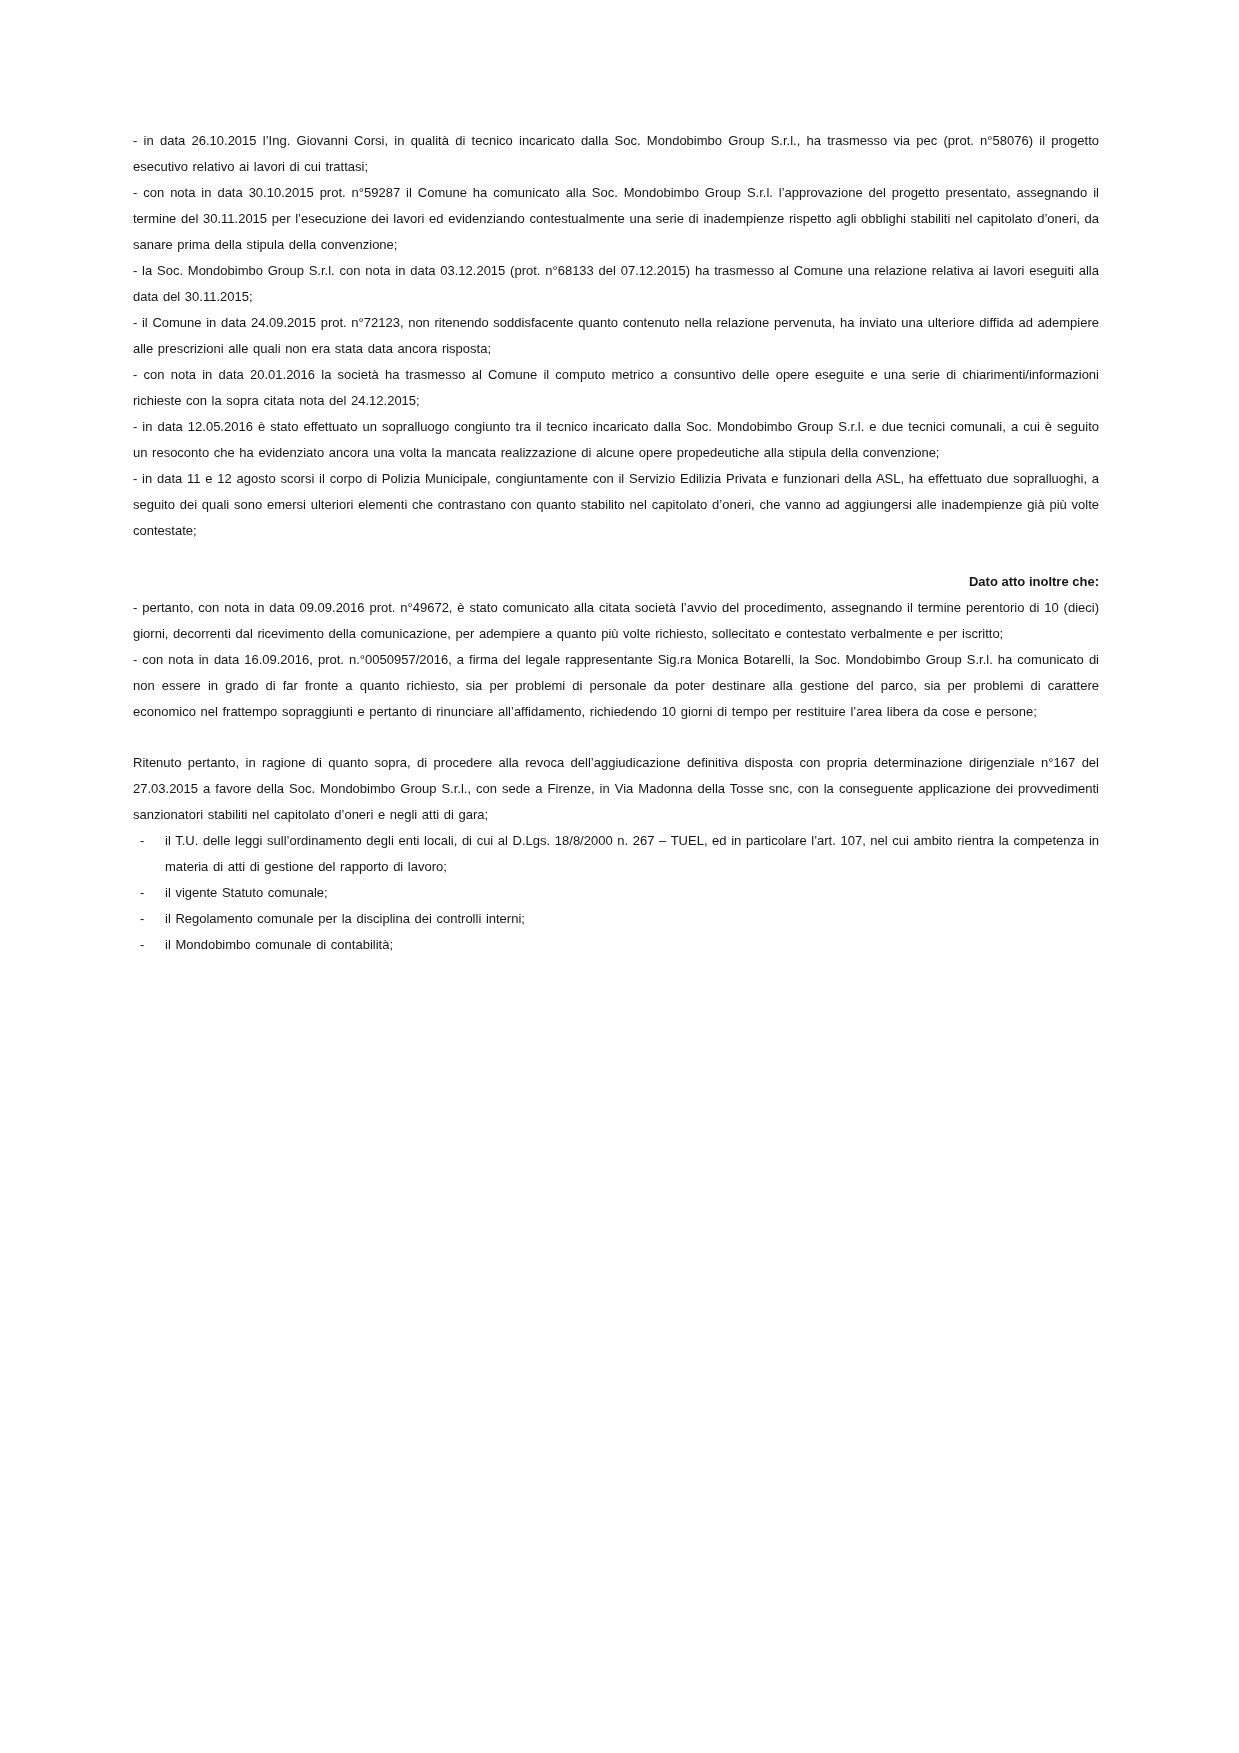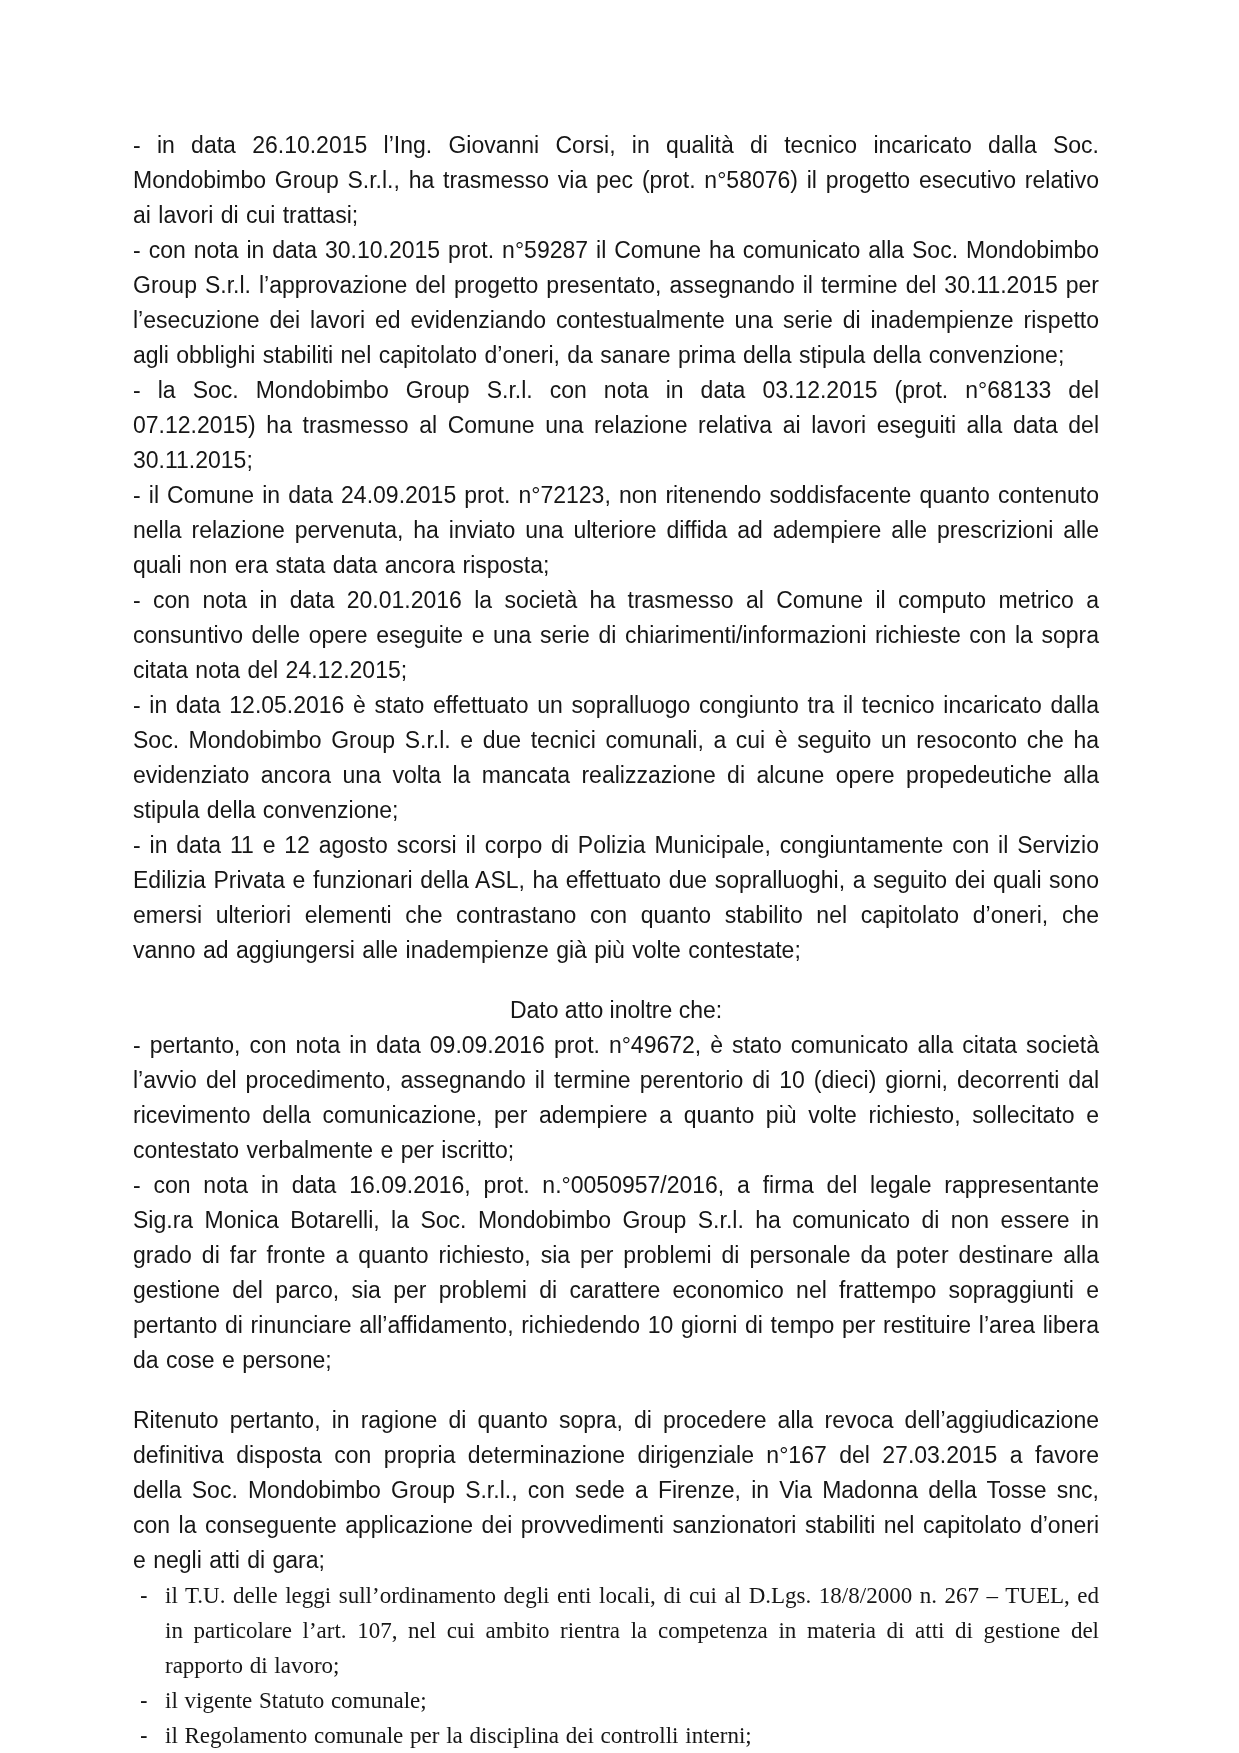--- a/index.html
+++ b/index.html
@@ -10,36 +10,36 @@
   }
   .page {
     position: relative;
     width: 1239px;
     height: 1753px;
     box-sizing: border-box;
     margin: 0 auto;
     background: #ffffff;
     padding: 128px 140px 40px 133px;
     font-family: "Liberation Sans", "DejaVu Sans", sans-serif;
-    font-size: 23px;
-    line-height: 35px;
+    font-size: 13px;
+    line-height: 26px;
     color: #161616;
     text-align: justify;
     overflow: hidden;
   }
   .para {
     margin: 0;
     word-spacing: 1px;
   }
   .heading {
     margin: 25px 0 0 0;
     font-size: inherit;
     line-height: inherit;
-    font-weight: normal;
-    text-align: center;
+    font-weight: bold;
+    text-align: right;
   }
   .heading--visti {
     margin-top: 37px;
   }
   .para--ritenuto {
     margin-top: 25px;
   }
   .lead {
     font-weight: normal;
   }
@@ -55,21 +55,20 @@
     flex: 0 0 32px;
     box-sizing: border-box;
     padding-left: 7px;
     text-align: left;
   }
   .visti-item-text {
     flex: 1 1 auto;
     display: block;
     text-align: justify;
     word-spacing: 1px;
-    font-family: Liberation Serif, serif;
   }
 </style>
 </head>
 <body>
 
 <div class="page">
 
   <p class="para">- in data 26.10.2015 l’Ing. Giovanni Corsi, in qualità di tecnico incaricato dalla Soc. Mondobimbo Group S.r.l., ha trasmesso via pec (prot. n°58076) il progetto esecutivo relativo ai lavori di cui trattasi;</p>
   <p class="para">- con nota in data 30.10.2015 prot. n°59287 il Comune ha comunicato alla Soc. Mondobimbo Group S.r.l. l’approvazione del progetto presentato, assegnando il termine del 30.11.2015 per l’esecuzione dei lavori ed evidenziando contestualmente una serie di inadempienze rispetto agli obblighi stabiliti nel capitolato d’oneri, da sanare prima della stipula della convenzione;</p>
   <p class="para">- la Soc. Mondobimbo Group S.r.l. con nota in data 03.12.2015 (prot. n°68133 del 07.12.2015) ha trasmesso al Comune una relazione relativa ai lavori eseguiti alla data del 30.11.2015;</p>

